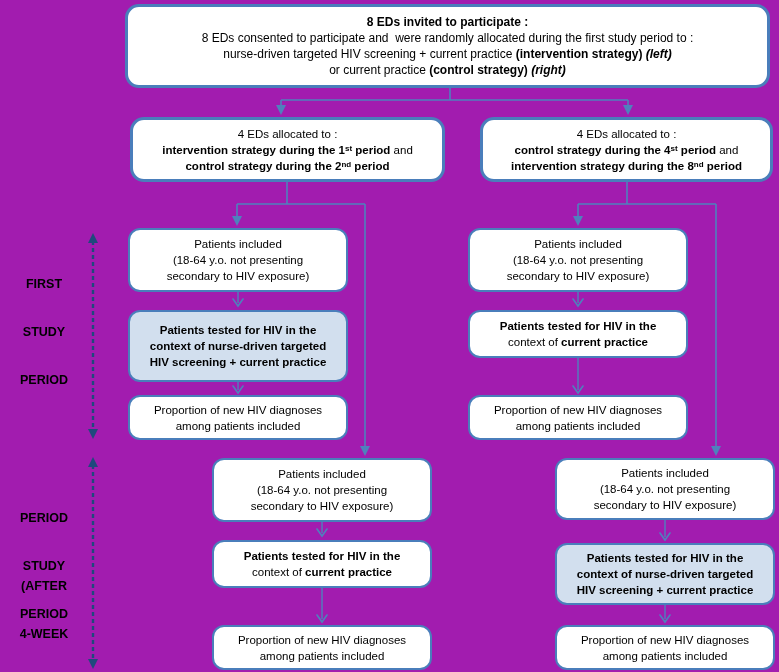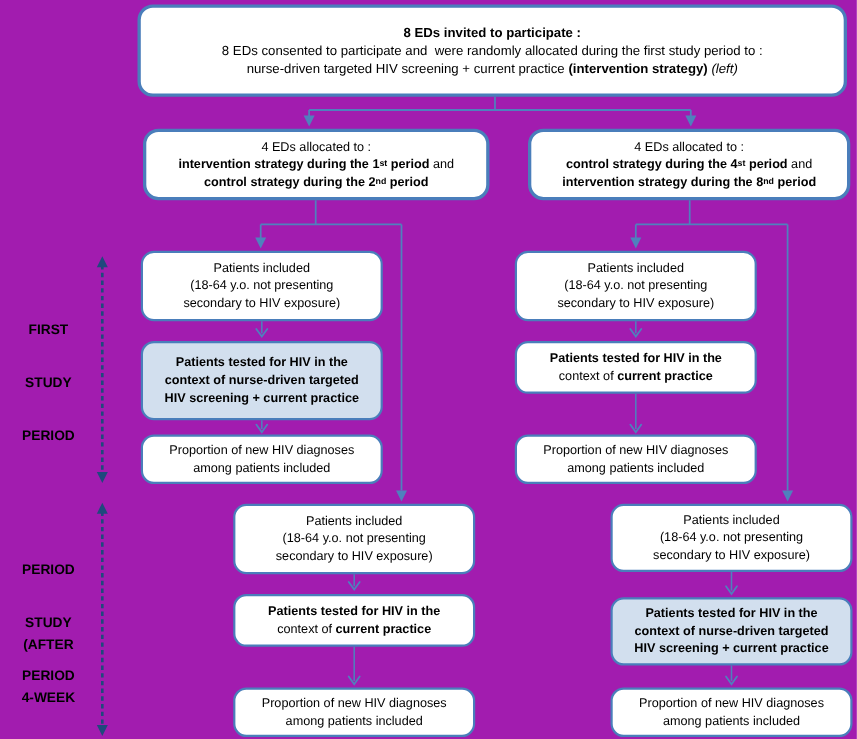--- a/index.html
+++ b/index.html
@@ -21,21 +21,21 @@
     background:var(--box-fill);
     border:2.5px solid var(--box-border);
     border-radius:12px;
     display:flex;flex-direction:column;justify-content:center;align-items:center;
     text-align:center;font-size:11.5px;line-height:16px;padding:2px 4px;
   }
   .box.big{border-width:3px;border-radius:14px;font-size:12px;}
   .box.filled{background:var(--box-fill-highlight);}
   .line{white-space:pre-wrap;}
   .b{font-weight:bold;}
-  .bi{font-weight:normal;font-style:italic;}
+  .bi{font-weight:bold;font-style:italic;}
   .sup{font-size:8px;vertical-align:top;position:relative;top:-1px;font-weight:bold;}
   .side-label{
     position:absolute;z-index:2;width:88px;left:0;text-align:center;
     font-weight:bold;font-size:12.5px;line-height:16px;white-space:pre-wrap;
   }
   .tree{stroke:var(--connector);stroke-width:1.6;fill:none;}
   .tri{fill:var(--connector);stroke:none;}
   .thin{stroke:var(--connector);stroke-width:1.4;fill:none;}
   .vee{stroke:var(--connector);stroke-width:1.6;fill:none;stroke-linecap:round;}
   .dash{stroke:var(--dashed);stroke-width:2.4;fill:none;stroke-dasharray:4 3;}
@@ -94,20 +94,21 @@
       <path class="dash" d="M93 465 V659"></path>
       <polygon class="dtri" points="88,467 98,467 93,457"></polygon>
       <polygon class="dtri" points="88,659 98,659 93,669"></polygon>
     </g>
   </svg>
 
   <div class="box big" style="left:125px;top:4px;width:645px;height:84px;">
     <div class="line b">8 EDs invited to participate :</div>
     <div class="line">8 EDs consented to participate and  were randomly allocated during the first study period to :</div>
     <div class="line"><span>nurse-driven targeted HIV screening + current practice </span><span class="b">(intervention strategy)</span><span> </span><span class="bi">(left)</span></div>
+    <div class="line"><span>or current practice </span><span class="b">(control strategy)</span><span> </span><span class="bi">(right)</span></div>
   </div>
 
   <div class="box big" style="left:130px;top:117px;width:315px;height:65px;font-size:11.5px;">
     <div class="line">4 EDs allocated to :</div>
     <div class="line"><span class="b">intervention strategy during the 1</span><span class="sup">st</span><span class="b"> period</span><span> and</span></div>
     <div class="line"><span class="b">control strategy during the 2</span><span class="sup">nd</span><span class="b"> period</span></div>
   </div>
 
   <div class="box big" style="left:480px;top:117px;width:293px;height:65px;font-size:11.5px;">
     <div class="line">4 EDs allocated to :</div>
@@ -166,21 +167,21 @@
   <div class="box filled" style="left:555px;top:543px;width:220px;height:62px;">
     <div class="line b">Patients tested for HIV in the</div>
     <div class="line b">context of nurse-driven targeted</div>
     <div class="line b">HIV screening + current practice</div>
   </div>
   <div class="box" style="left:555px;top:625px;width:220px;height:45px;">
     <div class="line">Proportion of new HIV diagnoses</div>
     <div class="line">among patients included</div>
   </div>
 
-  <div class="side-label" style="top:260px;">
+  <div class="side-label" style="top:244px;">
     <div>FIRST</div>
     <div>STUDY</div>
     <div>PERIOD</div>
   </div>
   <div class="side-label" style="top:478px;">
     <div>PERIOD</div>
     <div>STUDY</div>
     <div>PERIOD</div>
   </div>
   <div class="side-label" style="top:546px;">

